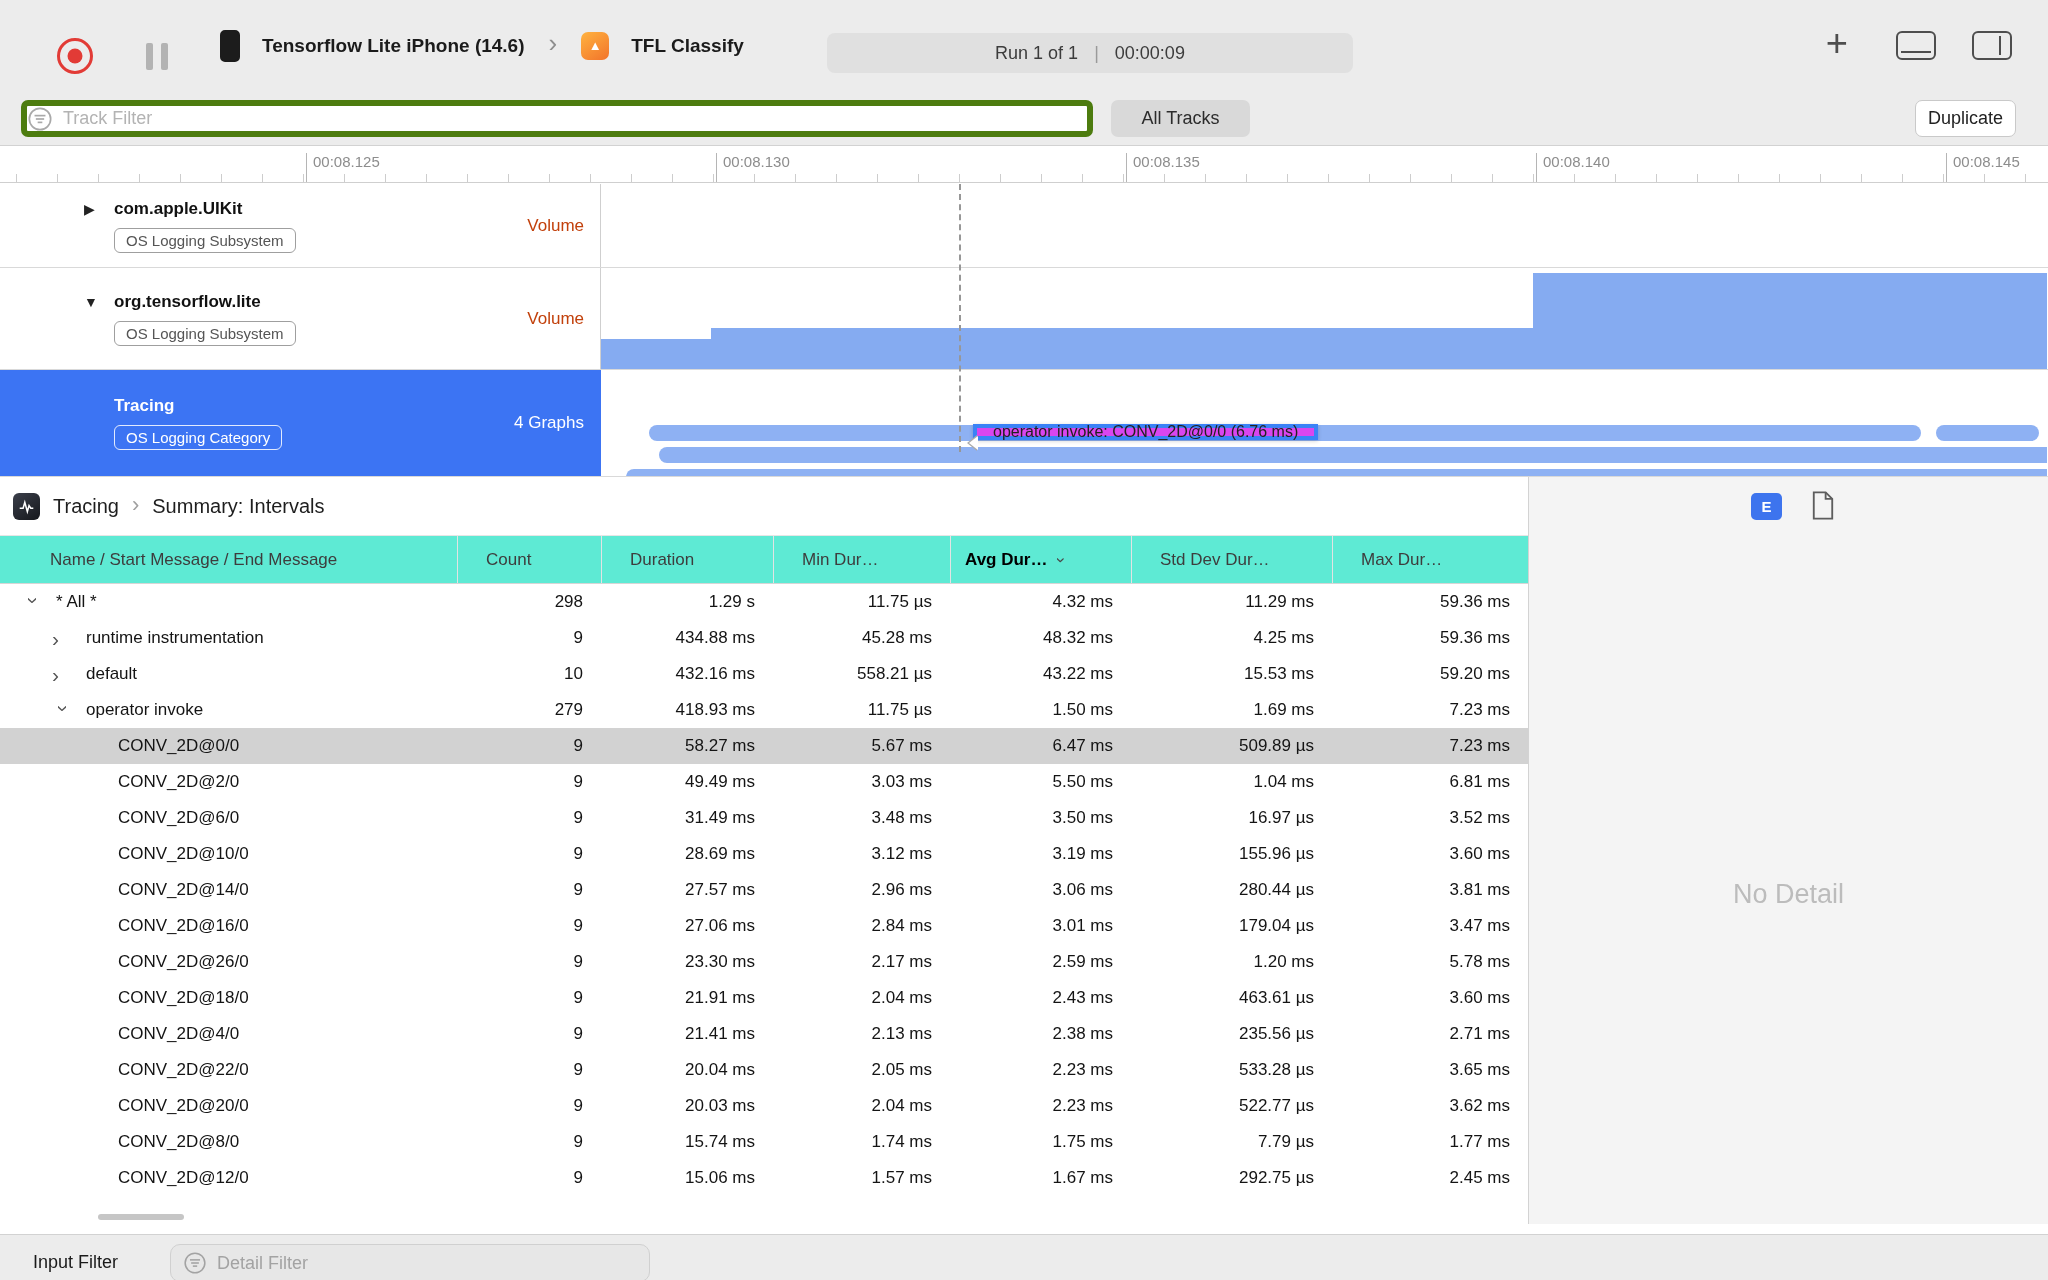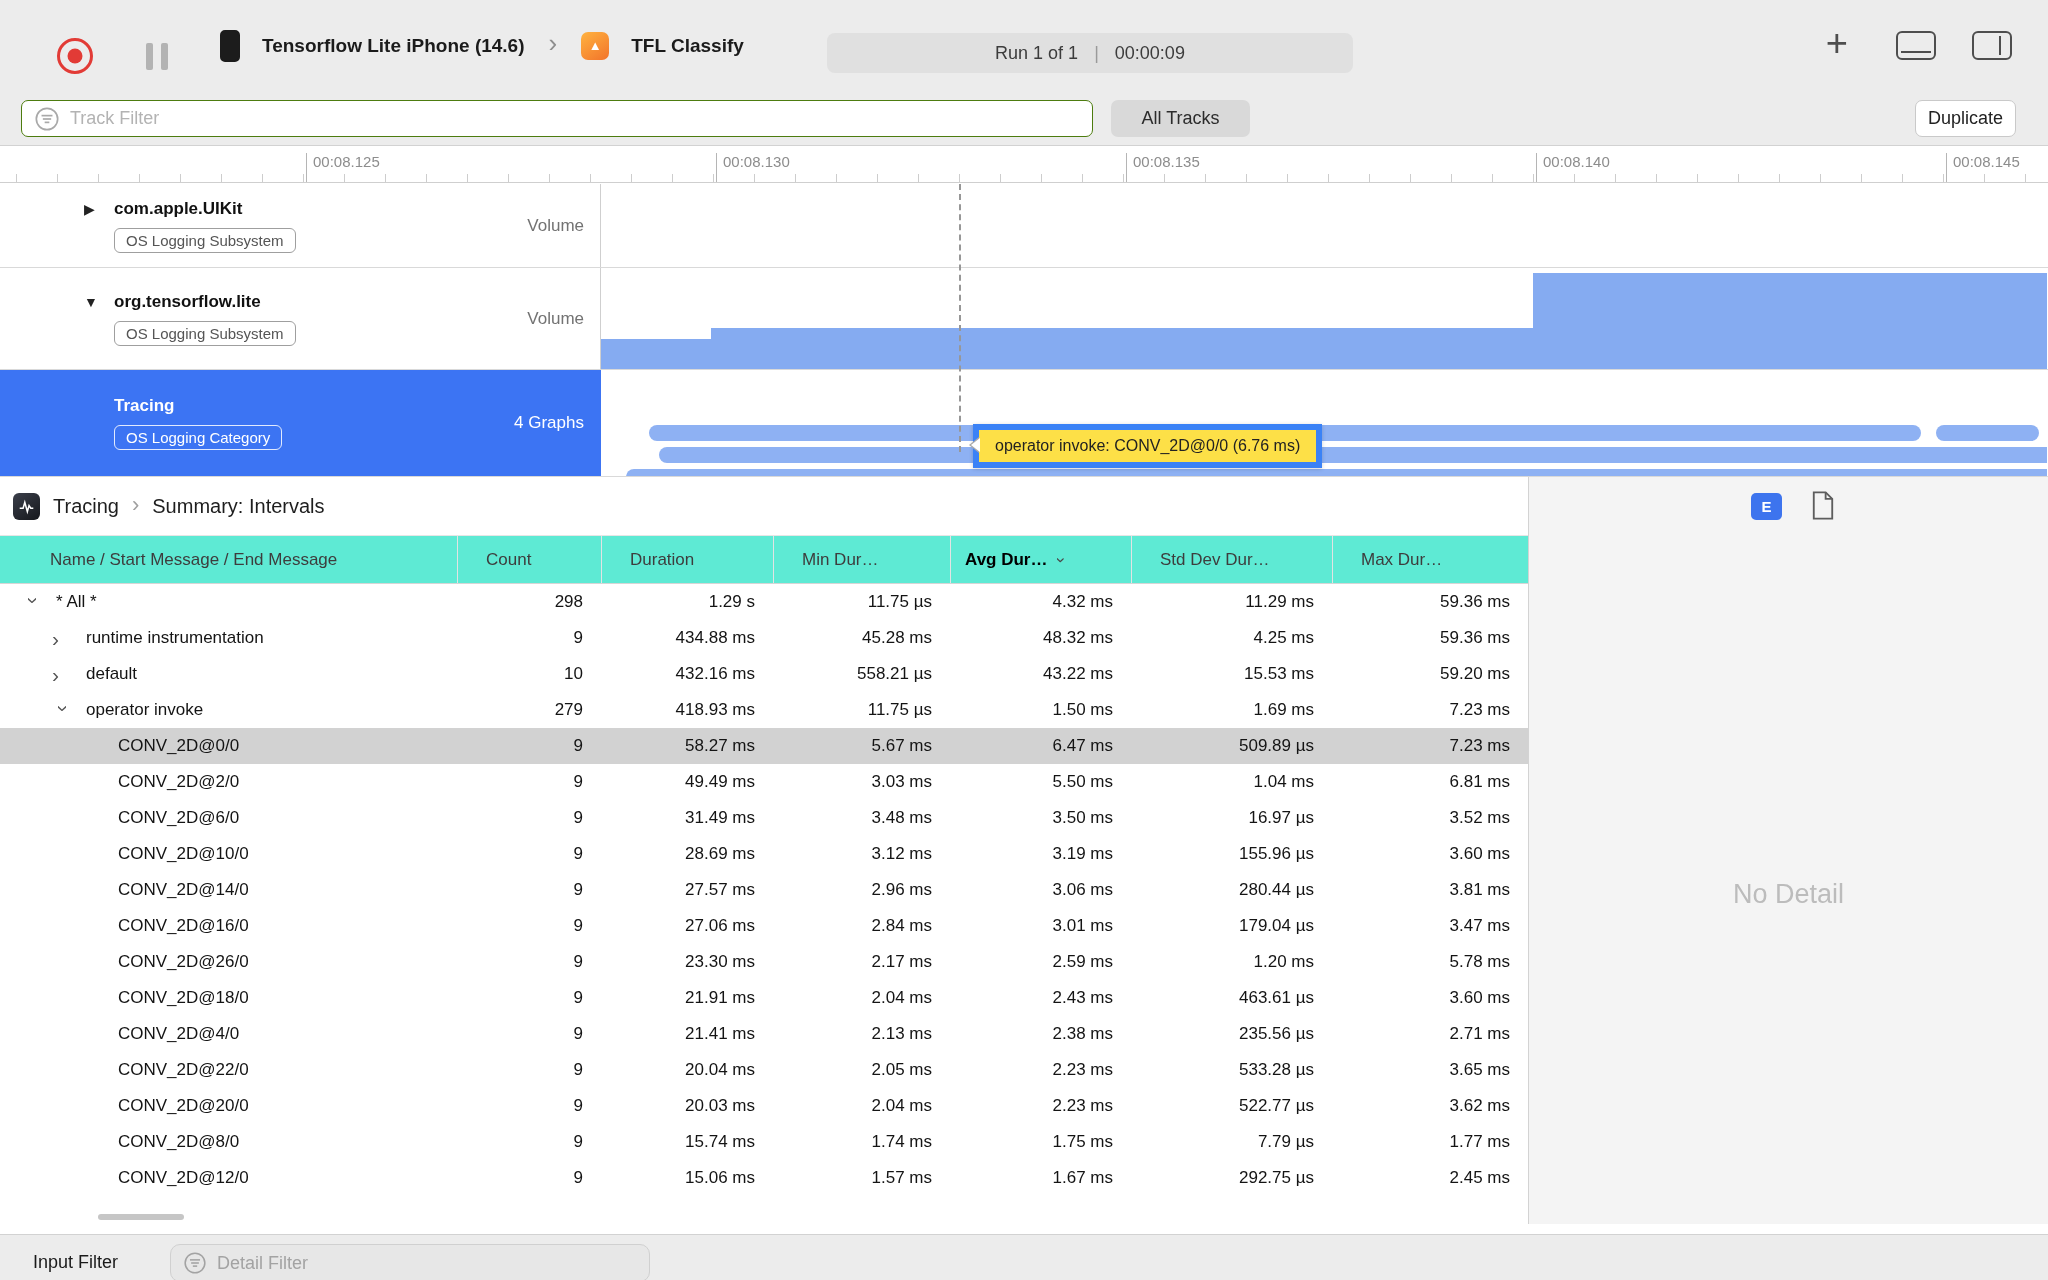--- a/index.html
+++ b/index.html
@@ -20,48 +20,48 @@
   .app-icon { width:28px; height:28px; border-radius:7px; background:linear-gradient(145deg,#ffb340,#f2732a); display:flex; align-items:center; justify-content:center; color:#fff; font-size:13px; }
   .run-pill { position:absolute; left:827px; top:33px; width:526px; height:40px; background:#e0e0e0; border-radius:8px; display:flex; align-items:center; justify-content:center; gap:16px; font-size:18px; color:#3c3c3c; }
   .run-sep { color:#9a9a9a; }
   .tb-right { position:absolute; right:0; top:0; height:91px; display:flex; align-items:center; }
   .plus-btn { font-size:38px; font-weight:300; color:#4e4e4e; margin-right:48px; line-height:1; padding-bottom:6px; }
   .pane-btn { position:relative; width:40px; height:29px; border:2.5px solid #4e4e4e; border-radius:6px; margin-right:36px; }
   .pane-btn.bottom::after { content:""; position:absolute; left:3px; right:3px; bottom:5px; border-top:2.5px solid #4e4e4e; }
   .pane-btn.rightpane::after { content:""; position:absolute; top:3px; bottom:3px; right:9px; border-left:2.5px solid #4e4e4e; }
 
   .filterrow { position:absolute; left:0; top:91px; width:2048px; height:55px; }
-  .search-box { position:absolute; left:21px; top:9px; width:1072px; height:37px; background:#fff; border:1px solid #4d7c0f; border-radius:7px; display:flex; align-items:center; padding-left:12px; }
+  .search-box { position:absolute; left:21px; top:9px; width:1072px; height:37px; background:#fff; border:6px solid #4d7c0f; border-radius:7px; display:flex; align-items:center; }
   .search-box input { border:none; outline:none; background:transparent; font-size:18px; margin-left:10px; width:900px; font-family:inherit; color:#222; }
   .search-box input::placeholder { color:#b3b3b3; }
   .all-tracks { position:absolute; left:1111px; top:9px; width:139px; height:37px; background:#d9d9d9; border-radius:7px; display:flex; align-items:center; justify-content:center; font-size:18px; color:#2c2c2c; }
   .duplicate { position:absolute; left:1915px; top:9px; width:101px; height:37px; background:#fff; border:1px solid #c9c9c9; border-radius:7px; display:flex; align-items:center; justify-content:center; font-size:18px; color:#222; }
 
   
   .ruler { position:absolute; left:0; top:147px; width:2048px; height:36px; background:#fff; border-bottom:1px solid #cfcfcf; }
   .ruler::after { content:""; position:absolute; left:0; right:0; bottom:0; height:8px; background:repeating-linear-gradient(90deg,#cdcdcd 0 1px,transparent 1px 41px); background-position:16px 0; }
   .rtick { position:absolute; top:6px; bottom:0; border-left:1px solid #b5b5b5; padding-left:6px; font-size:15px; color:#8d8d8d; }
 
   
   .track { position:absolute; left:0; width:2048px; display:flex; border-bottom:1px solid #d9d9d9; background:#fff; }
   .track-label { width:601px; position:relative; display:flex; flex-direction:column; justify-content:center; border-right:1px solid #cfcfcf; flex-shrink:0; }
   .title-row { display:flex; align-items:center; padding-left:84px; }
   .tri { width:30px; font-size:14px; color:#222; }
   .track-title { font-size:17px; font-weight:bold; color:#111; }
   .track-badge { margin:9px 0 0 114px; align-self:flex-start; font-size:15px; color:#555; border:1px solid #9f9f9f; border-radius:6px; padding:3px 11px; background:transparent; }
-  .track-meta { position:absolute; right:16px; top:50%; transform:translateY(-50%); font-size:17px; color:#737373; }
+  .track-meta { position:absolute; right:16px; top:50%; transform:translateY(-50%); font-size:17px; color:#c2410c; }
   .track-graph { flex:1; position:relative; overflow:hidden; background:#fff; }
   .track.selected .track-label { background:#3c74f3; border-right-color:#3c74f3; }
   .track.selected .track-title, .track.selected .track-meta { color:#fff; }
   .track.selected .track-badge { color:#fff; border-color:rgba(255,255,255,.85); }
   .vol-bar { position:absolute; bottom:0; background:#85abf1; }
   .capsule { position:absolute; height:16px; border-radius:8px; background:#8eb1f3; }
 
   .playhead { position:absolute; left:959px; top:184px; height:268px; width:0; border-left:2px dashed #979797; z-index:3; }
-  .tip { position:absolute; left:973px; top:424px; height:44px; padding:0 16px; background:#fde047; border:6px solid #3b82f6; display:flex; align-items:center; font-size:16px; color:#222; z-index:6; box-shadow:0 1px 4px rgba(0,0,0,.18); }
+  .tip { position:absolute; left:973px; top:424px; height:16px; padding:0 16px; background:#d946ef; border:4px solid #3b82f6; display:flex; align-items:center; font-size:16px; color:#222; z-index:6; box-shadow:0 1px 4px rgba(0,0,0,.18); }
   .tip::before { content:""; position:absolute; left:-10px; top:7px; border:8px solid transparent; border-right:10px solid #ababab; border-left:none; }
   .tip::after { content:""; position:absolute; left:-8px; top:8px; border:7px solid transparent; border-right:9px solid #fff; border-left:none; }
 
   
   .crumbbar { position:absolute; left:0; top:477px; width:1528px; height:59px; background:#fff; display:flex; align-items:center; padding-left:13px; gap:13px; border-bottom:1px solid #e6e6e6; }
   .crumb-icon { width:27px; height:27px; border-radius:6px; background:linear-gradient(145deg,#3b3f4a,#15171c); display:flex; align-items:center; justify-content:center; }
   .crumb-text { font-size:20px; color:#1e1e1e; }
   .crumb-chev { font-size:22px; color:#a0a0a0; padding-bottom:3px; }
 
   .thead { position:absolute; left:0; top:536px; width:1528px; height:48px; background:#5eead4; display:grid; grid-template-columns:457px 144px 172px 177px 181px 201px 196px; border-bottom:1px solid #d6d6d6; font-size:17px; color:#3d3d3d; align-items:center; }

